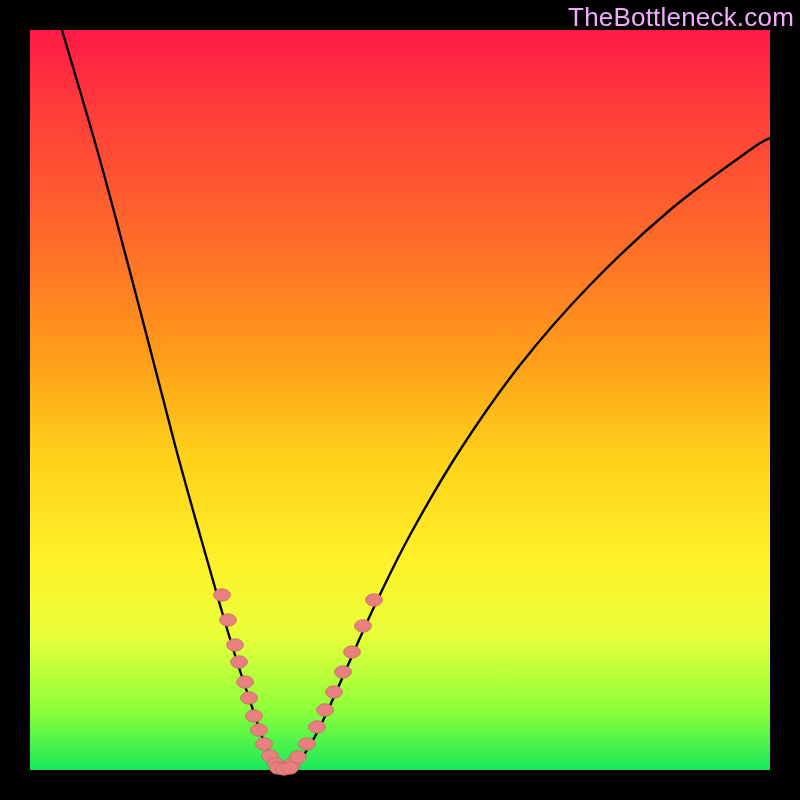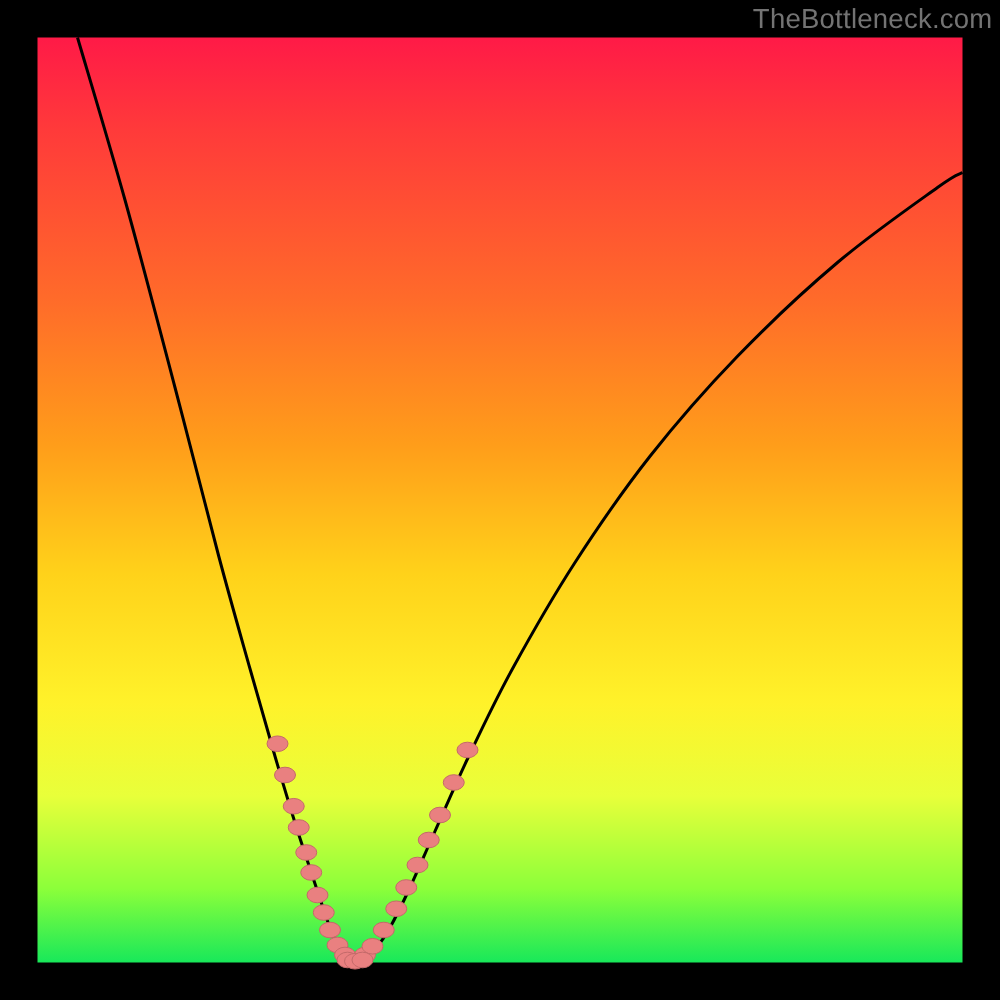--- a/index.html
+++ b/index.html
@@ -36,22 +36,22 @@
       #fff22a 72%,
       #e8ff3a 82%,
       #8cff3a 92%,
       #18e85a 100%
     );
   }
   .watermark {
     position: absolute;
     top: 2px;
     right: 6px;
-    color: #737373;
-    font-size: 22px;
+    color: #f0abfc;
+    font-size: 26px;
     letter-spacing: 0.2px;
     user-select: none;
   }
   svg.curve {
     position: absolute;
     left: 0;
     top: 0;
     width: 740px;
     height: 740px;
     overflow: visible;

